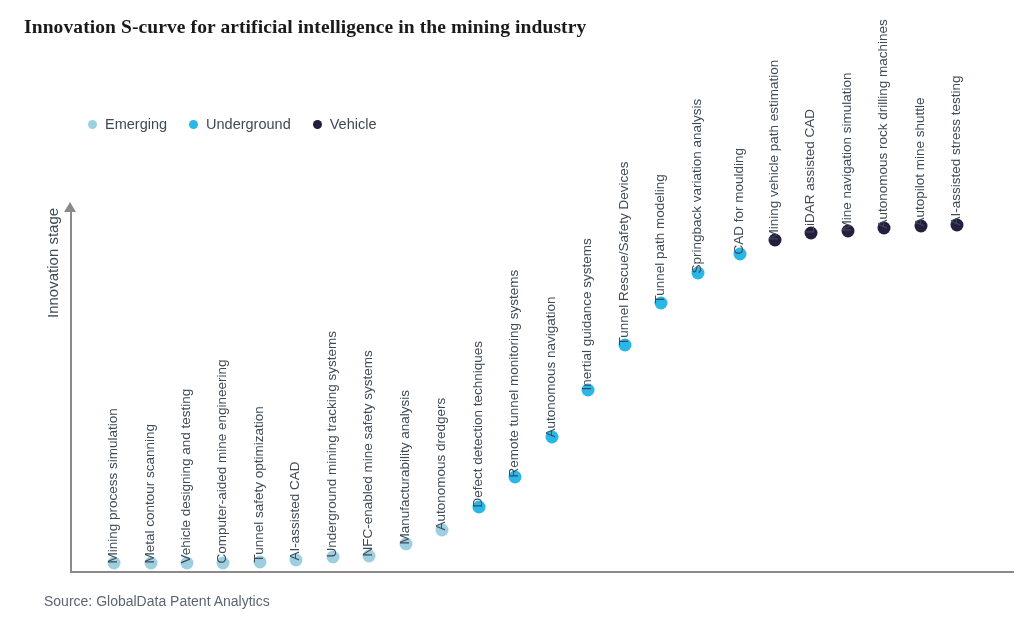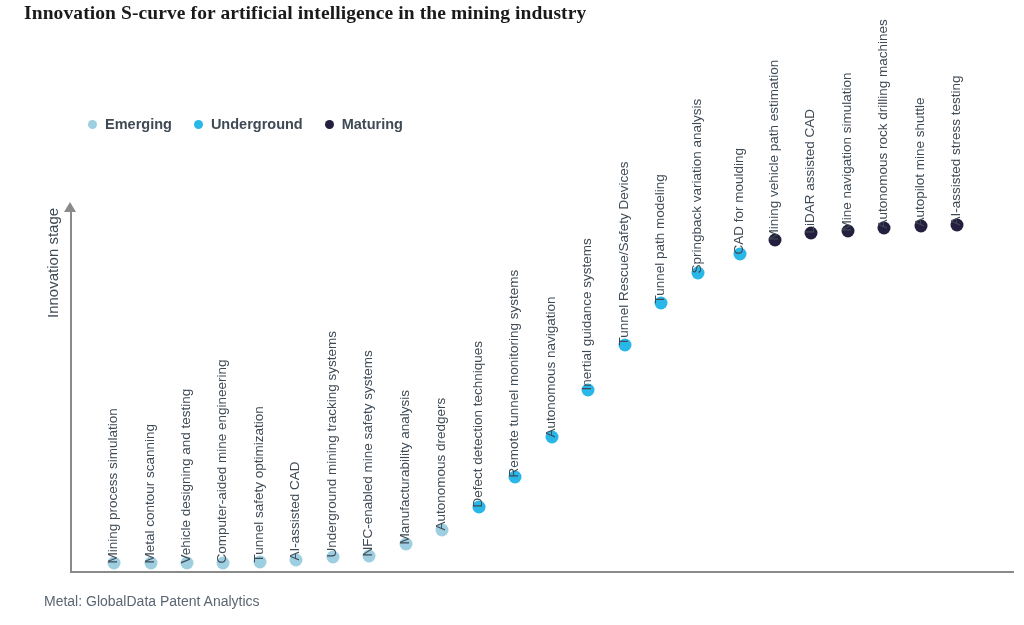--- a/index.html
+++ b/index.html
@@ -11,37 +11,36 @@
     height: 625px;
     background: #ffffff;
     font-family: "Liberation Sans", sans-serif;
     color: #222222;
     overflow: hidden;
     position: relative;
   }
   #chart-title {
     position: absolute;
     left: 24px;
-    top: 2px;
+    top: 16px;
     font-family: "Liberation Serif", serif;
     font-weight: bold;
     font-size: 19.5px;
     color: #1a1a1a;
     letter-spacing: 0.1px;
   }
   #legend {
     position: absolute;
     left: 88px;
     top: 116px;
     display: flex;
     align-items: center;
     gap: 22px;
     font-size: 14.5px;
     color: #3f4a55;
-    font-weight: bold;
   }
   .legend-item {
     display: flex;
     align-items: center;
     gap: 8px;
   }
   .legend-dot {
     width: 9px;
     height: 9px;
     border-radius: 50%;
@@ -131,21 +130,21 @@
   <div class="legend-item">
     <span class="legend-dot" style="background:#9ecfe0"></span>
     <span>Emerging</span>
   </div>
   <div class="legend-item">
     <span class="legend-dot" style="background:#29b7e8"></span>
     <span>Underground</span>
   </div>
   <div class="legend-item">
     <span class="legend-dot" style="background:#241f3f"></span>
-    <span>Maturing</span>
+    <span>Vehicle</span>
   </div>
 </div>
 
 <div id="plot">
   <div id="y-axis-label">Innovation stage</div>
   <div class="axis-line" id="y-axis-line"></div>
   <div id="y-axis-arrow"></div>
   <div class="axis-line" id="x-axis-line"></div>
   <div id="points-layer">
       <div class="point" title="Mining process simulation" style="left: 114px; top: 563px; background: rgb(158, 207, 224);"></div>
@@ -192,14 +191,14 @@
       <div class="point-label" style="left: 853px; top: 218px;">Mine navigation simulation</div>
       <div class="point" title="Autonomous rock drilling machines" style="left: 884px; top: 228px; background: rgb(36, 31, 63);"></div>
       <div class="point-label" style="left: 889px; top: 215px;">Autonomous rock drilling machines</div>
       <div class="point" title="Autopilot mine shuttle" style="left: 921px; top: 226px; background: rgb(36, 31, 63);"></div>
       <div class="point-label" style="left: 926px; top: 213px;">Autopilot mine shuttle</div>
       <div class="point" title="AI-assisted stress testing" style="left: 957px; top: 225px; background: rgb(36, 31, 63);"></div>
       <div class="point-label" style="left: 962px; top: 212px;">AI-assisted stress testing</div>
     </div>
 </div>
 
-<div id="source-note">Metal: GlobalData Patent Analytics</div>
+<div id="source-note">Source: GlobalData Patent Analytics</div>
 <div id="bottom-rule"></div>
 
 </body></html>

